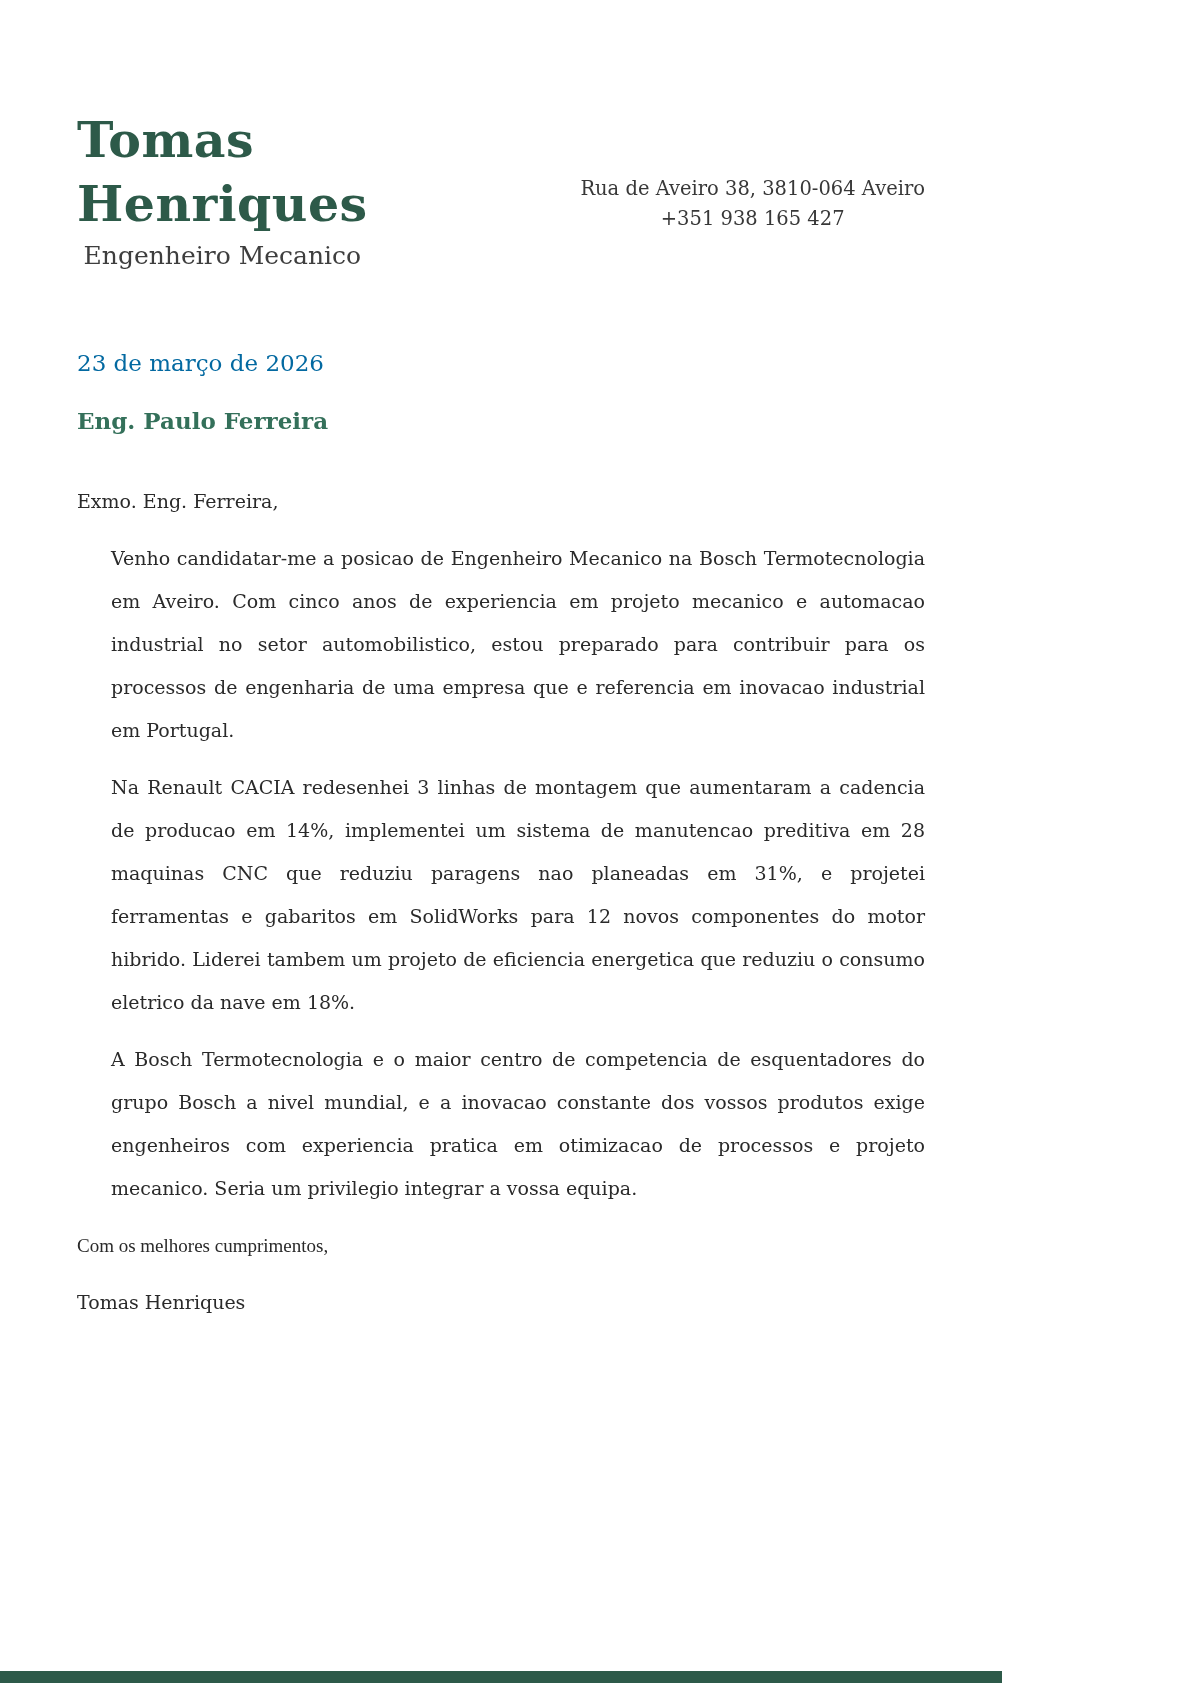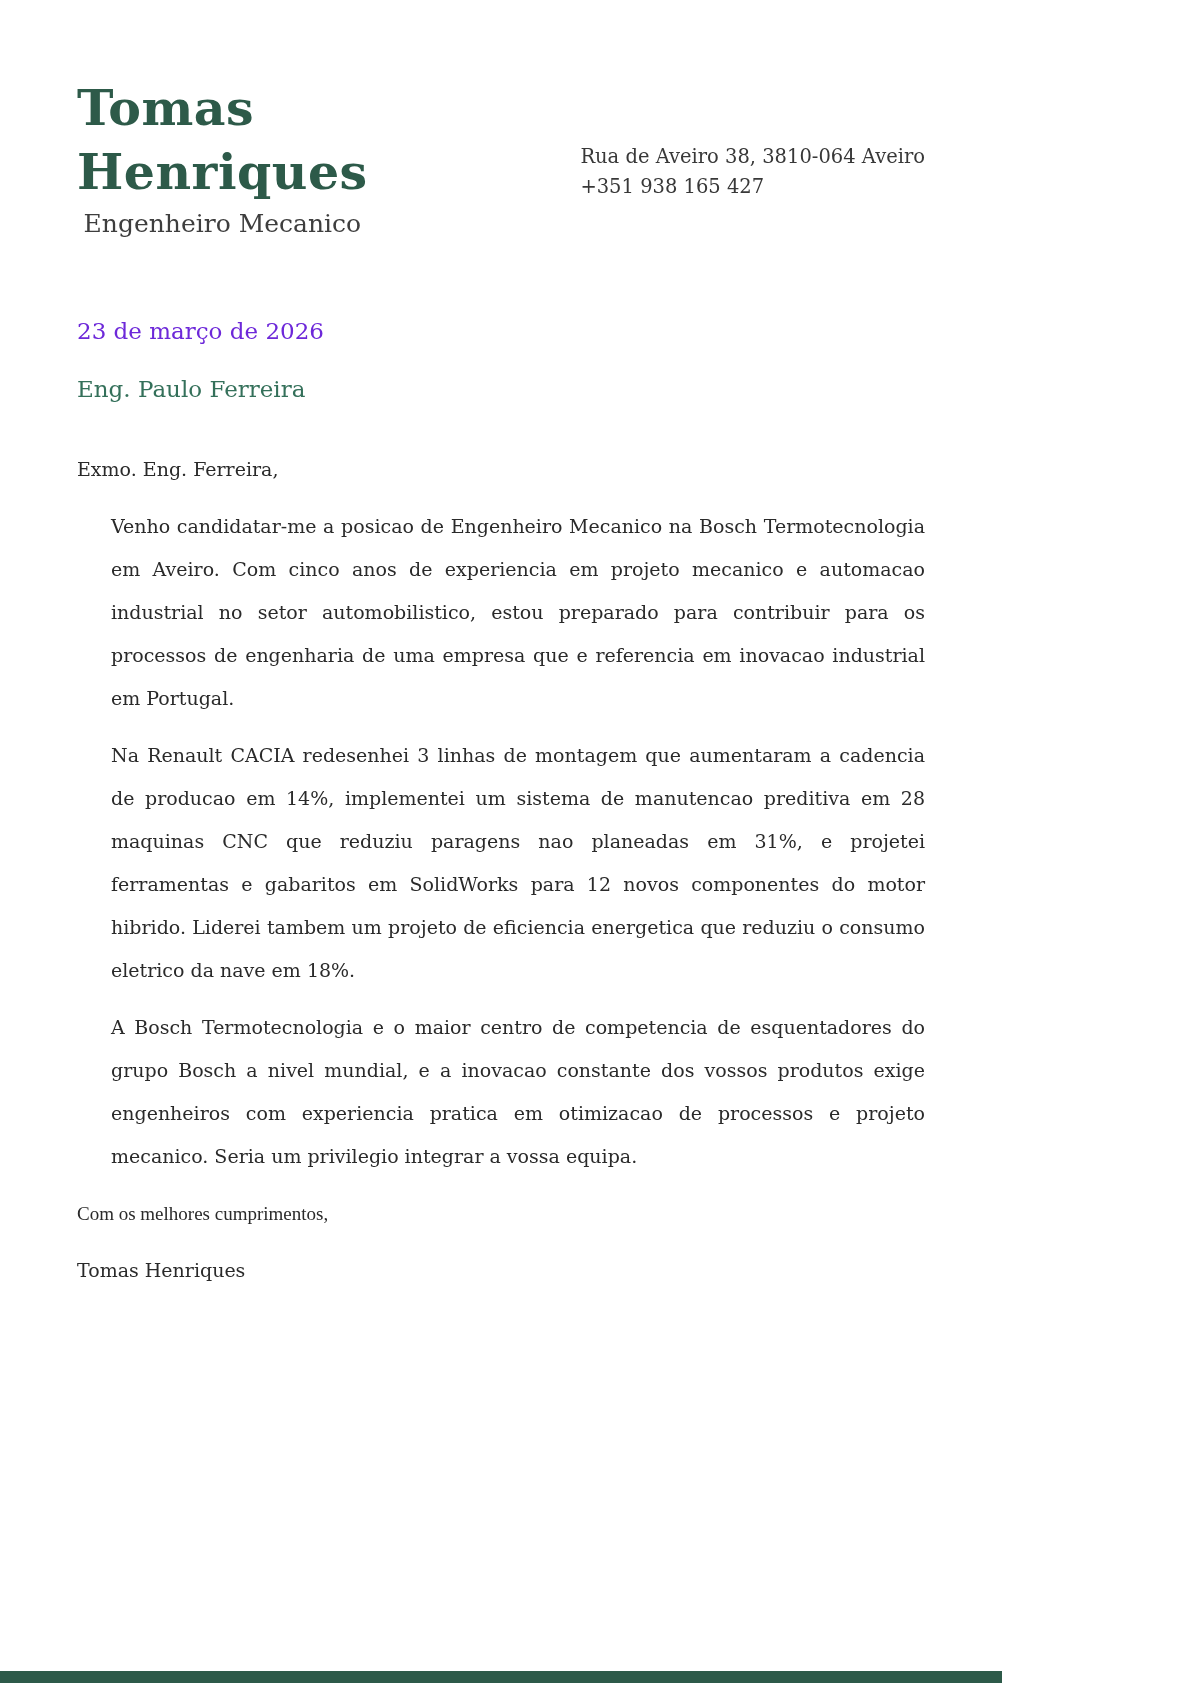--- a/index.html
+++ b/index.html
@@ -13,21 +13,21 @@
     position: relative;
     overflow: hidden;
     font-family: "DejaVu Serif", serif;
     color: #2a2a2a;
   }
   .page {
     position: relative;
     width: 1002px;
     height: 1683px;
     box-sizing: border-box;
-    padding: 76px 77px 0 77px;
+    padding: 108px 77px 0 77px;
   }
   .header {
     display: flex;
     justify-content: space-between;
     align-items: flex-start;
   }
   .name {
     font-size: 49px;
     font-weight: 700;
     line-height: 64px;
@@ -35,39 +35,39 @@
     letter-spacing: 0.5px;
   }
   .job-title {
     font-size: 25px;
     color: #3e3e3e;
     margin-top: 4px;
     line-height: 32px;
     text-align: center;
   }
   .contact {
-    text-align: left;
+    text-align: center;
     margin-top: 66px;
     font-size: 19.5px;
     line-height: 30px;
     color: #383838;
     white-space: nowrap;
   }
   .date {
     margin-top: 76px;
     font-size: 23px;
     line-height: 30px;
-    color: #6d28d9;
+    color: #0369a1;
   }
   .recipient {
     margin-top: 28px;
   }
   .recipient-name {
     font-size: 23px;
-    font-weight: 400;
+    font-weight: 700;
     color: #34705a;
     line-height: 30px;
   }
   .recipient-company {
     font-size: 23px;
     line-height: 33px;
     color: #2a2a2a;
   }
   .body-text {
     margin-top: 44px;

